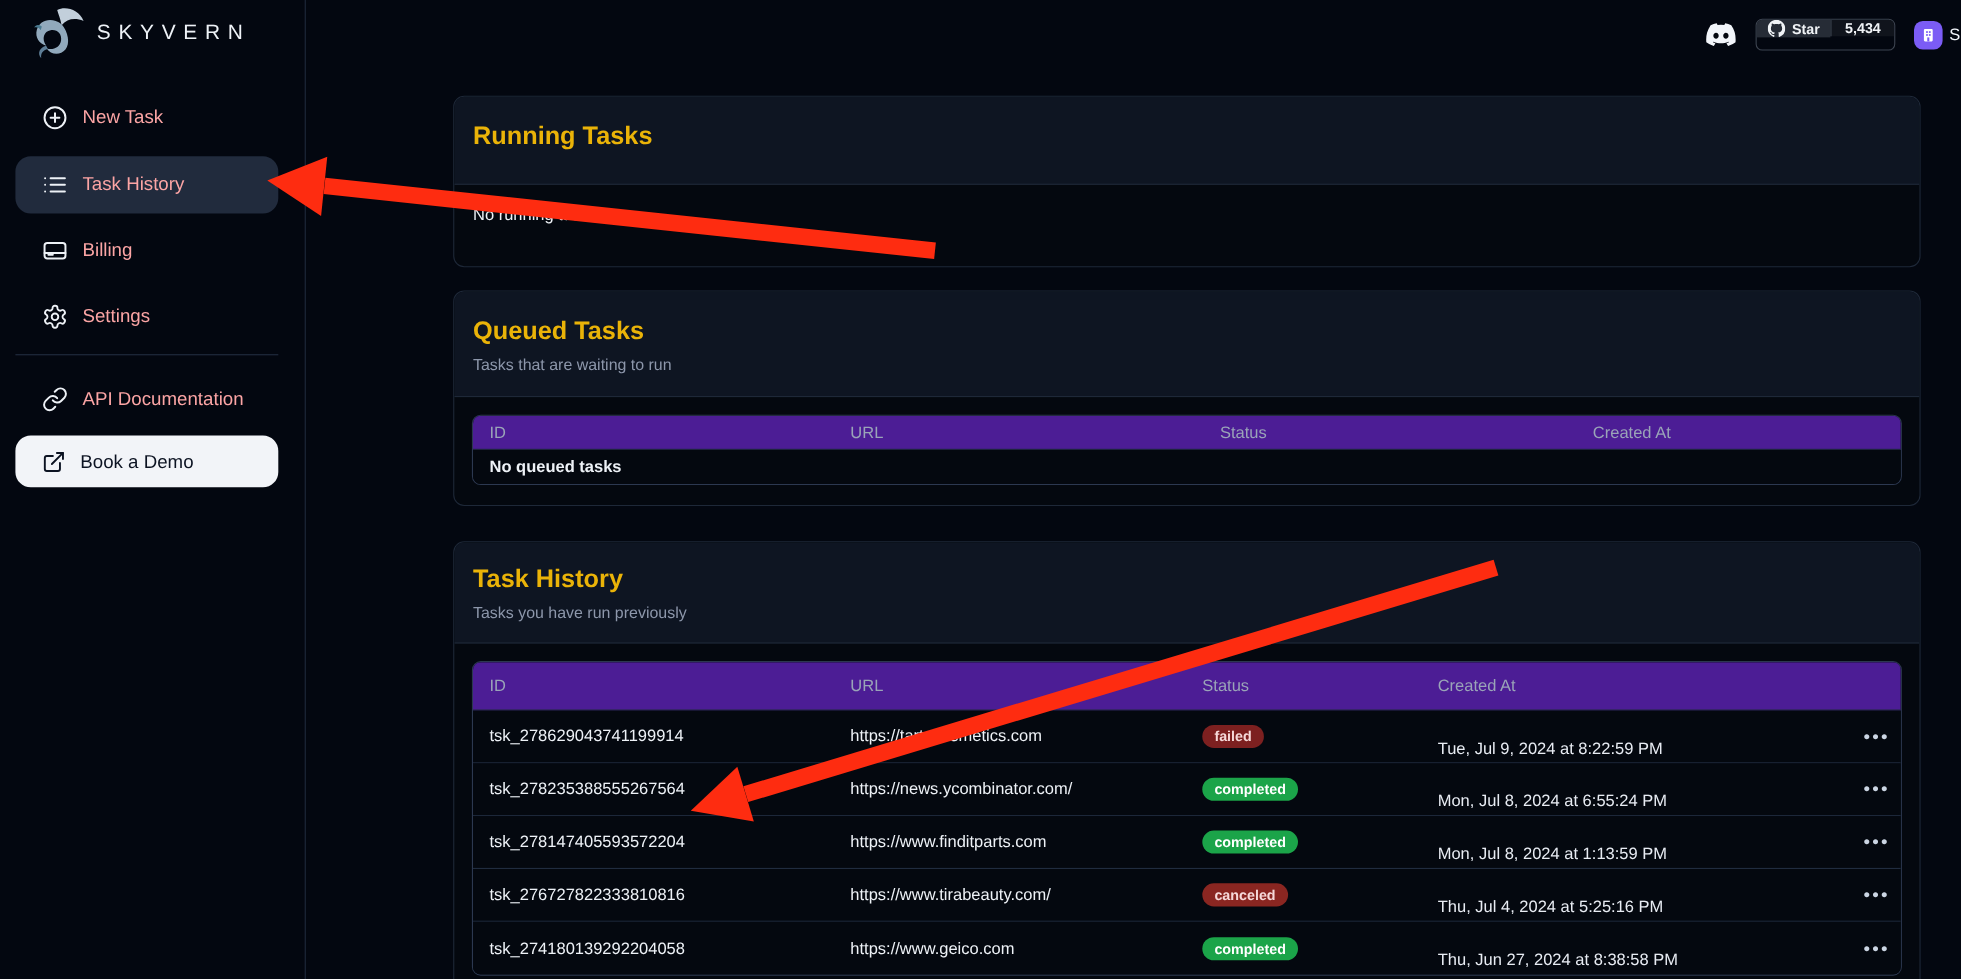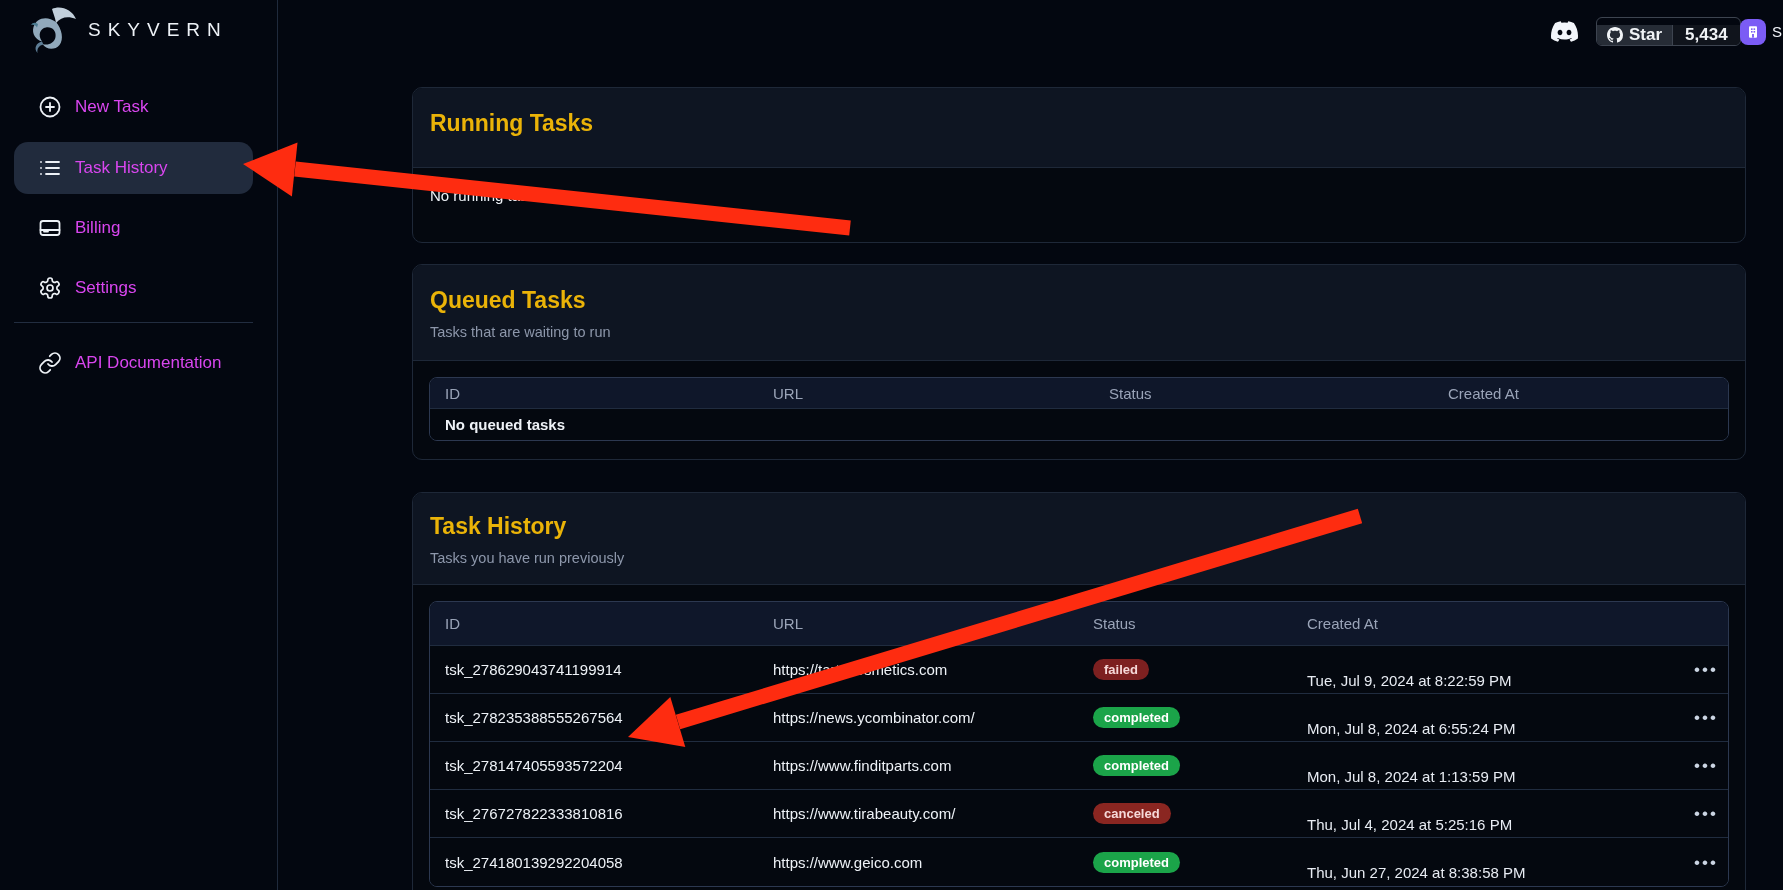--- a/index.html
+++ b/index.html
@@ -29,36 +29,36 @@
   
   .sidebar{
     position:absolute;left:0;top:0;width:278px;height:890px;
     border-right:1px solid #1f2a3c;background:var(--page-bg);
   }
   .logo{position:absolute;left:26px;top:6px;display:flex;align-items:center;gap:10px;}
   .logo-text{font-size:19px;letter-spacing:7px;font-weight:500;color:#eef2f7;}
   .nav-item{
     position:absolute;left:14px;width:239px;height:52px;border-radius:14px;
     display:flex;align-items:center;gap:13px;padding-left:24px;cursor:pointer;
-    font-size:17px;color:#d946ef;
+    font-size:17px;color:#fca5a5;
   }
   .nav-item.active{background:var(--pill);}
   .nav-item svg{flex:0 0 auto;}
   .side-divider{position:absolute;left:14px;top:322px;width:239px;height:1px;background:#222d40;}
   .demo-btn{
     position:absolute;left:14px;top:396px;width:239px;height:47px;border-radius:14px;
     background:#f2f4f8;color:#0c1322;display:flex;align-items:center;gap:13px;
     padding-left:24px;font-size:17px;font-weight:500;cursor:pointer;border:none;
   }
   
   .topbar-icon{position:absolute;cursor:pointer;}
   .gh-widget{
-    position:absolute;left:1596px;top:17px;height:29px;display:flex;align-items:flex-end;
+    position:absolute;left:1596px;top:17px;height:29px;display:flex;align-items:flex-start;
     border:1px solid #3d4450;border-radius:6px;overflow:hidden;cursor:pointer;
-    font-size:17px;font-weight:bold;color:#f0f3f6;
+    font-size:13px;font-weight:bold;color:#f0f3f6;
   }
   .gh-star{display:flex;align-items:center;gap:6px;padding:0 10px;background:#262c36;}
   .gh-count{display:flex;align-items:center;padding:0 12px;background:#10141c;border-left:1px solid #3d4450;}
   .avatar{
     position:absolute;left:1740px;top:19px;width:26px;height:26px;border-radius:8px;
     background:var(--accent-purple);display:flex;align-items:center;justify-content:center;cursor:pointer;
   }
   .user-name{position:absolute;left:1772px;top:23px;font-size:15px;font-weight:500;white-space:nowrap;}
   
   .card{
@@ -67,21 +67,21 @@
   }
   .card-header{background:var(--header-bg);border-bottom:1px solid var(--border);padding:22px 17px 20px 17px;}
   .card-title{font-size:23px;font-weight:bold;color:#eab308;margin-bottom:10px;}
   .card-sub{font-size:14.5px;color:var(--muted);}
   .empty-line{padding:19px 17px;font-size:15px;color:#eef2f7;}
   .inner-table{
     margin:16px;border:1px solid var(--inner-border);border-radius:8px;overflow:hidden;
   }
   .t-head{
     display:grid;align-items:center;height:44px;
-    color:#9aa4b8;font-size:15px;background:#0f172a;border-bottom:1px solid var(--row-border);
+    color:#9aa4b8;font-size:15px;background:#4c1d95;border-bottom:1px solid var(--row-border);
     padding-left:15px;
   }
   .t-row{
     display:grid;align-items:center;height:48px;font-size:15px;color:#eef2f7;
     border-bottom:1px solid var(--row-border);padding-left:15px;background:var(--card-bg);
   }
   .t-row:last-child{border-bottom:none;}
   .grid-q{grid-template-columns:328px 336px 339px 1fr;}
   .grid-h{grid-template-columns:328px 320px 214px 387px 1fr;}
   .q-head{height:31px;}
@@ -151,20 +151,28 @@
   <div class="side-divider"></div>
 
   <div class="nav-item" style="top:337px;">
     <svg class="icon" width="24" height="24" viewBox="0 0 24 24" fill="none" stroke="#edf1f6" stroke-width="1.8" stroke-linecap="round" stroke-linejoin="round">
         <path d="M10 13a5 5 0 0 0 7.54.54l3-3a5 5 0 0 0-7.07-7.07l-1.72 1.71"></path>
         <path d="M14 11a5 5 0 0 0-7.54-.54l-3 3a5 5 0 0 0 7.07 7.07l1.71-1.71"></path>
       </svg>
     <span>API Documentation</span>
   </div>
 
+  <button class="demo-btn">
+    <svg class="icon" width="22" height="22" viewBox="0 0 24 24" fill="none" stroke="#0c1322" stroke-width="1.9" stroke-linecap="round" stroke-linejoin="round">
+        <path d="M15 3h6v6"></path>
+        <path d="M10 14 21 3"></path>
+        <path d="M18 13v6a2 2 0 0 1-2 2H5a2 2 0 0 1-2-2V8a2 2 0 0 1 2-2h6"></path>
+      </svg>
+    <span>Book a Demo</span>
+  </button>
 </div>
 
 <div class="topbar-icon" style="left:1551px;top:18px;">
   <svg class="icon" width="27" height="27" viewBox="0 0 24 24" fill="#f2f5fa">
       <path d="M20.317 4.37a19.791 19.791 0 0 0-4.885-1.515.074.074 0 0 0-.079.037c-.21.375-.444.864-.608 1.25a18.27 18.27 0 0 0-5.487 0 12.64 12.64 0 0 0-.617-1.25.077.077 0 0 0-.079-.037A19.736 19.736 0 0 0 3.677 4.37a.07.07 0 0 0-.032.027C.533 9.046-.32 13.58.099 18.057a.082.082 0 0 0 .031.057 19.9 19.9 0 0 0 5.993 3.03.078.078 0 0 0 .084-.028c.462-.63.874-1.295 1.226-1.994a.076.076 0 0 0-.041-.106 13.107 13.107 0 0 1-1.872-.892.077.077 0 0 1-.008-.128c.126-.094.252-.192.372-.291a.074.074 0 0 1 .077-.01c3.928 1.793 8.18 1.793 12.062 0a.074.074 0 0 1 .078.01c.12.098.246.198.373.292a.077.077 0 0 1-.006.127 12.299 12.299 0 0 1-1.873.892.077.077 0 0 0-.041.107c.36.698.772 1.362 1.225 1.993a.076.076 0 0 0 .084.028 19.839 19.839 0 0 0 6.002-3.03.077.077 0 0 0 .032-.054c.5-5.177-.838-9.674-3.549-13.66a.061.061 0 0 0-.031-.03zM8.02 15.33c-1.183 0-2.157-1.085-2.157-2.419 0-1.333.956-2.419 2.157-2.419 1.21 0 2.176 1.096 2.157 2.42 0 1.333-.956 2.418-2.157 2.418zm7.975 0c-1.183 0-2.157-1.085-2.157-2.419 0-1.333.955-2.419 2.157-2.419 1.21 0 2.176 1.096 2.157 2.42 0 1.333-.946 2.418-2.157 2.418z"></path>
     </svg>
 </div>
 
 <div class="gh-widget">
   <span class="gh-star">

